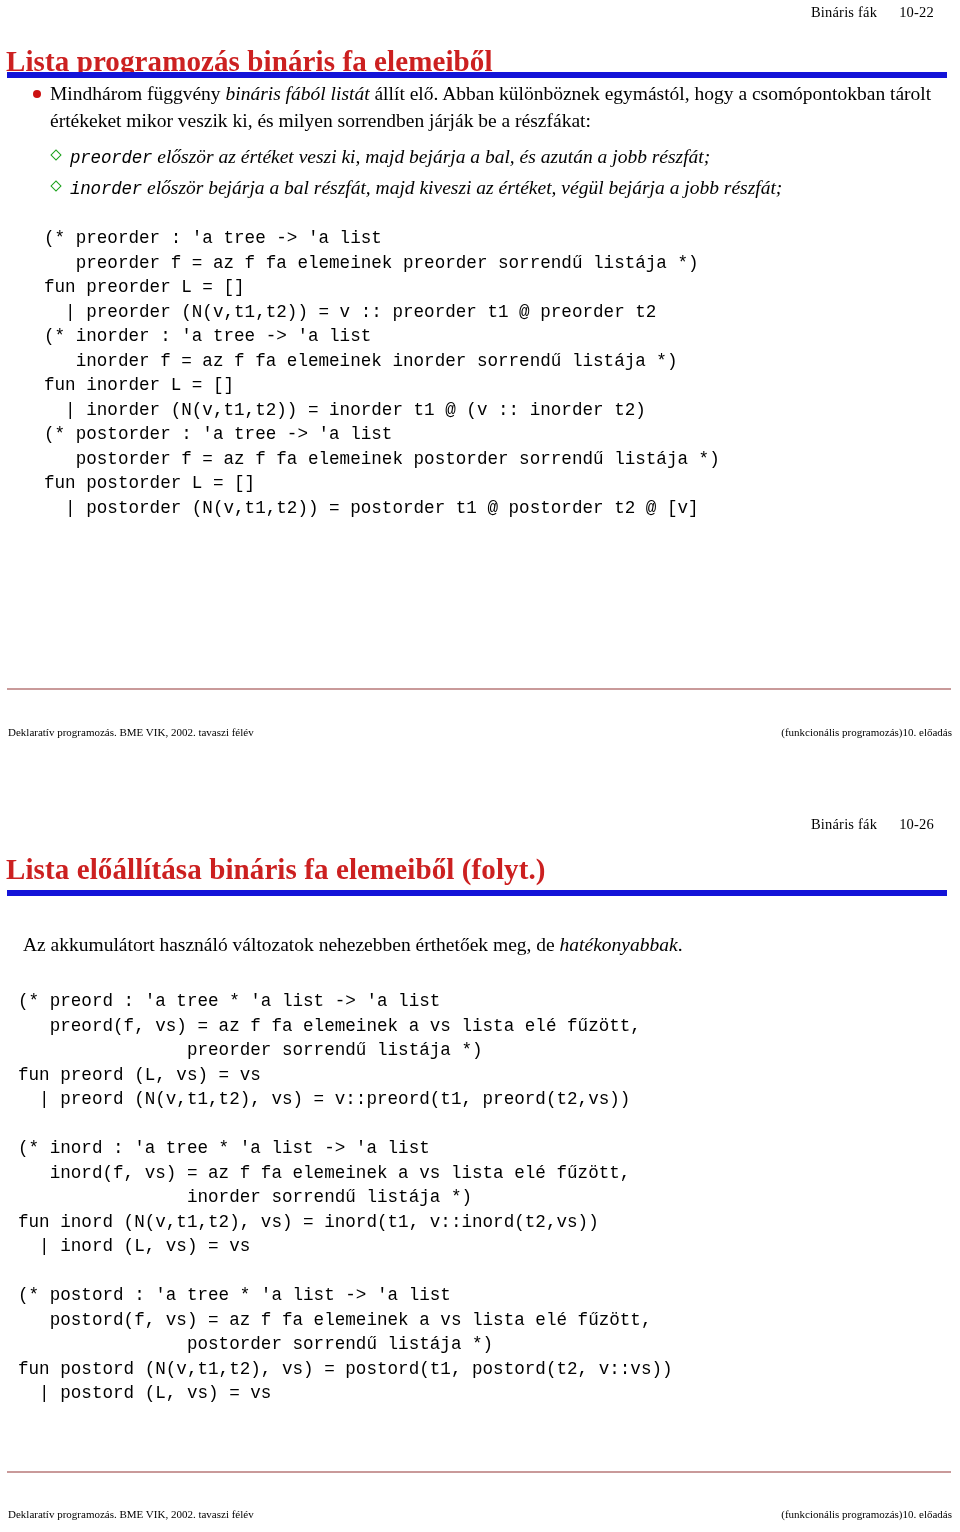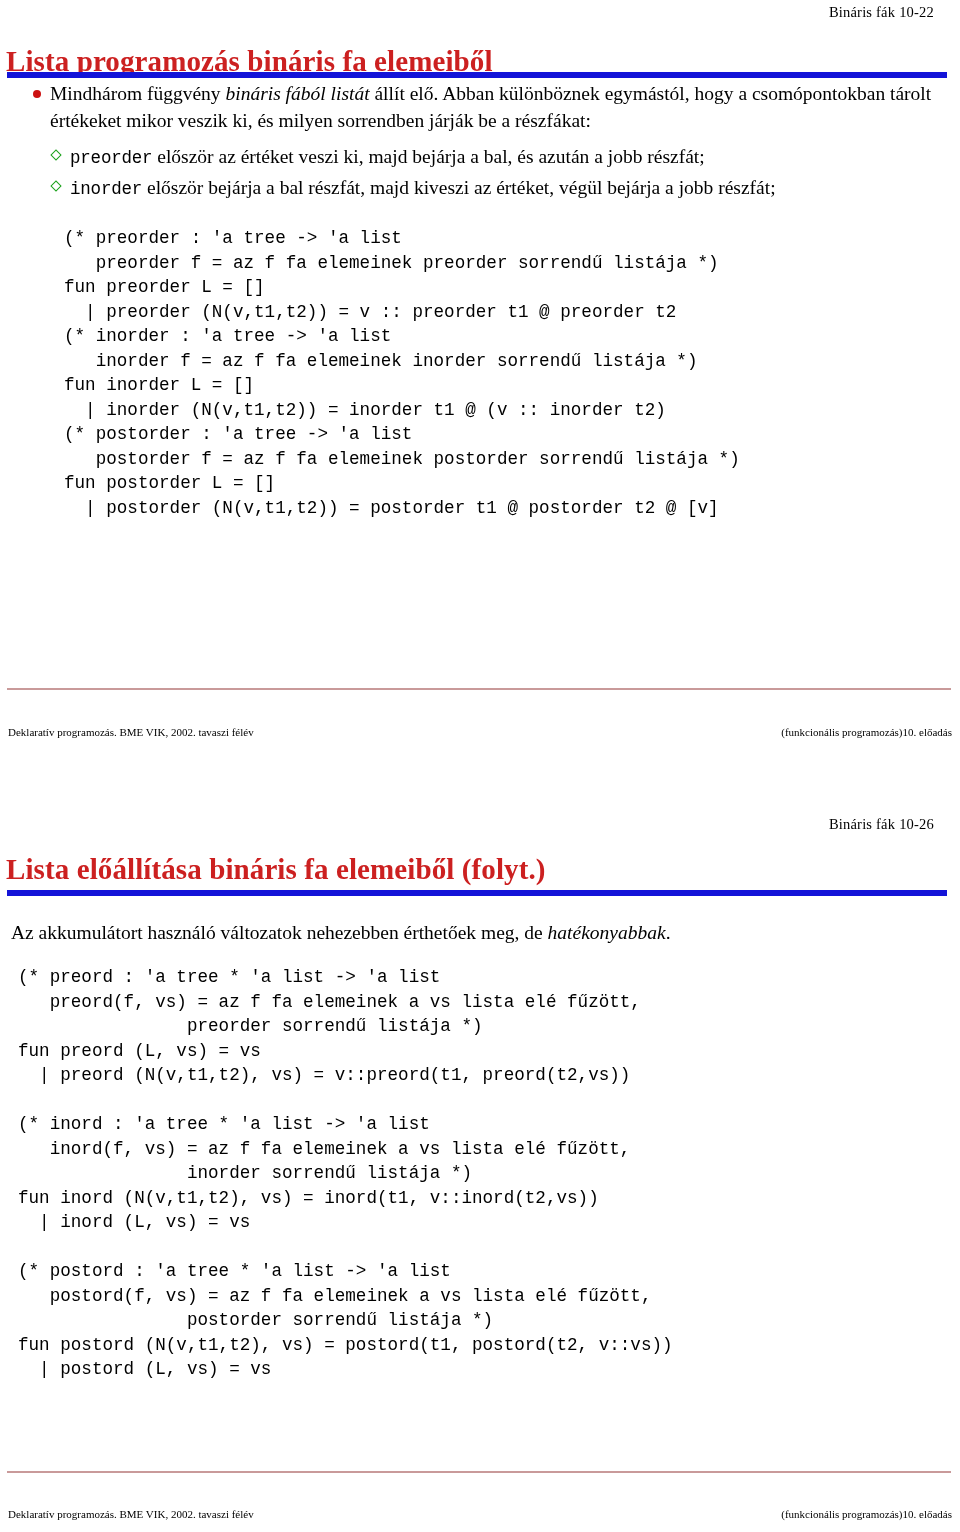--- a/index.html
+++ b/index.html
@@ -26,21 +26,21 @@
 
   .slide-header {
     position: absolute;
     right: 26px;
     font-family: "Liberation Serif", serif;
     font-size: 14.5px;
     letter-spacing: 0.2px;
     white-space: nowrap;
     color: #000;
   }
-  .slide-header .hdr-topic { margin-right: 4px; }
+  .slide-header .hdr-topic { margin-right: 22px; }
 
   .slide-title {
     position: absolute;
     left: 6px;
     font-family: "Liberation Serif", serif;
     font-size: 29px;
     color: #cc2020;
     white-space: nowrap;
     letter-spacing: 0.1px;
   }
@@ -78,20 +78,21 @@
     border-radius: 50%;
     background: #cc1111;
   }
   .bullet-l2 {
     position: relative;
     padding-left: 70px;
     font-size: 19.5px;
     line-height: 30px;
     margin: 0;
     white-space: nowrap;
+    font-style: italic;
   }
   .bullet-l2 .diamond {
     position: absolute;
     left: 52px;
     top: 9px;
     width: 8px;
     height: 8px;
     border: 1.4px solid #1aa11a;
     transform: rotate(45deg);
     box-sizing: border-box;
@@ -99,35 +100,35 @@
   .mono-inline {
     font-family: "Liberation Mono", monospace;
     font-size: 17.5px;
     letter-spacing: -0.2px;
   }
   em, .ital { font-style: italic; }
 
   .plain-para {
     font-size: 19.5px;
     line-height: 27px;
-    margin: 5px;
+    margin: 17px;
     padding-left: 6px;
   }
 
   
   pre.code {
     font-family: "Liberation Mono", monospace;
     font-size: 17.6px;
     line-height: 24.5px;
     margin: 0;
     padding: 0;
     white-space: pre;
     color: #000;
   }
-  pre.code.indent-a { padding-left: 64px; }
+  pre.code.indent-a { padding-left: 44px; }
   pre.code.indent-b { padding-left: 18px; }
 
   
   .footer-rule {
     position: absolute;
     left: 7px;
     width: 944px;
     height: 1.5px;
     background: #c99a9a;
   }

